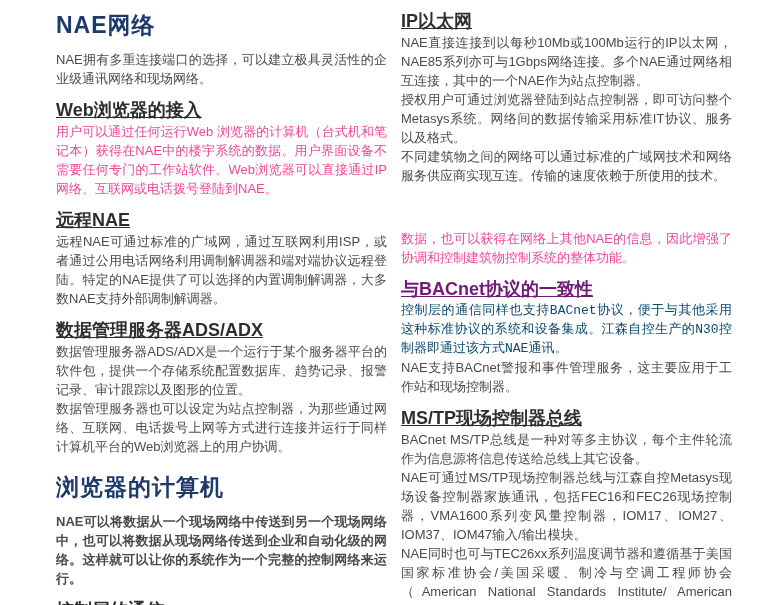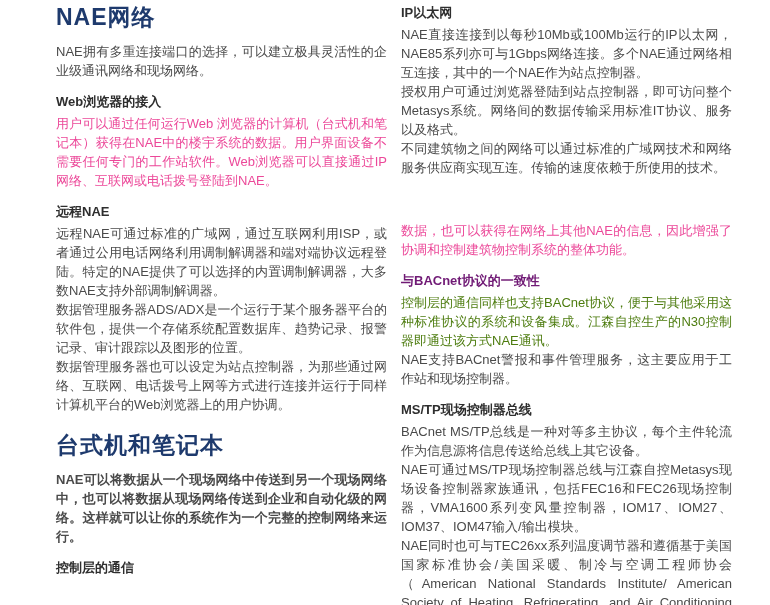--- a/index.html
+++ b/index.html
@@ -9,21 +9,21 @@
   }
   body {
     width: 770px;
     height: 605px;
     overflow: hidden;
   }
   .page {
     box-sizing: border-box;
     width: 770px;
     height: 605px;
-    padding: 4px 38px 0 56px;
+    padding: 12px 38px 0 56px;
     background: #ffffff;
     display: flex;
     gap: 14px;
     font-family: "Liberation Sans", sans-serif;
     overflow: hidden;
   }
   .col {
     flex: 1 1 0;
     min-width: 0;
   }
@@ -31,24 +31,25 @@
     font-size: 23px;
     font-weight: 700;
     line-height: 26px;
     letter-spacing: 1px;
     margin: 0 0 12px 0;
   }
   .col .h1:not(:first-child) {
     margin-top: 18px;
   }
   .h2 {
-    font-size: 13px;
+    font-size: 18px;
     font-weight: 700;
     line-height: 18px;
     margin: 13px 0 3px 0;
+    text-decoration: underline;
   }
   .col .h2:first-child {
     margin-top: 0;
   }
   .para {
     font-size: 13px;
     line-height: 19px;
     margin: 0;
     text-align: justify;
   }
@@ -60,34 +61,35 @@
 <body>
 
 <div class="page" style="background: rgb(255, 255, 255);">
   <div class="col" id="left-col">
       <div class="h1" style="color: rgb(30, 58, 109);">NAE网络</div>
       <div class="para" style="color: rgb(74, 74, 74);">NAE拥有多重连接端口的选择，可以建立极具灵活性的企业级通讯网络和现场网络。</div>
       <div class="h2" style="color: rgb(46, 46, 46);">Web浏览器的接入</div>
       <div class="para" style="color: #ec4899;">用户可以通过任何运行Web 浏览器的计算机（台式机和笔记本）获得在NAE中的楼宇系统的数据。用户界面设备不需要任何专门的工作站软件。Web浏览器可以直接通过IP网络、互联网或电话拨号登陆到NAE。</div>
       <div class="h2" style="color: rgb(46, 46, 46);">远程NAE</div>
       <div class="para" style="color: rgb(74, 74, 74);">远程NAE可通过标准的广域网，通过互联网利用ISP，或者通过公用电话网络利用调制解调器和端对端协议远程登陆。特定的NAE提供了可以选择的内置调制解调器，大多数NAE支持外部调制解调器。</div>
+      <div class="h2" style="color: rgb(46, 46, 46);">数据管理服务器ADS/ADX</div>
       <div class="para" style="color: rgb(74, 74, 74);">数据管理服务器ADS/ADX是一个运行于某个服务器平台的软件包，提供一个存储系统配置数据库、趋势记录、报警记录、审计跟踪以及图形的位置。</div>
       <div class="para" style="color: rgb(74, 74, 74);">数据管理服务器也可以设定为站点控制器，为那些通过网络、互联网、电话拨号上网等方式进行连接并运行于同样计算机平台的Web浏览器上的用户协调。</div>
-      <div class="h1" style="color: rgb(30, 58, 109);">台式机和笔记本</div>
+      <div class="h1" style="color: rgb(30, 58, 109);">浏览器的计算机</div>
       <div class="para" style="color: rgb(74, 74, 74); font-weight: bold;">NAE可以将数据从一个现场网络中传送到另一个现场网络中，也可以将数据从现场网络传送到企业和自动化级的网络。这样就可以让你的系统作为一个完整的控制网络来运行。</div>
       <div class="h2" style="color: rgb(46, 46, 46);">控制层的通信</div>
     </div>
   <div class="col" id="right-col">
       <div class="h2" style="color: rgb(46, 46, 46);">IP以太网</div>
       <div class="para" style="color: rgb(74, 74, 74);">NAE直接连接到以每秒10Mb或100Mb运行的IP以太网，NAE85系列亦可与1Gbps网络连接。多个NAE通过网络相互连接，其中的一个NAE作为站点控制器。</div>
       <div class="para" style="color: rgb(74, 74, 74);">授权用户可通过浏览器登陆到站点控制器，即可访问整个Metasys系统。网络间的数据传输采用标准IT协议、服务以及格式。</div>
       <div class="para" style="color: rgb(74, 74, 74);">不同建筑物之间的网络可以通过标准的广域网技术和网络服务供应商实现互连。传输的速度依赖于所使用的技术。</div>
       <div class="spacer"></div>
       <div class="para" style="color: #ec4899;">数据，也可以获得在网络上其他NAE的信息，因此增强了协调和控制建筑物控制系统的整体功能。</div>
       <div class="h2" style="color: #701a75;">与BACnet协议的一致性</div>
-      <div class="para" style="color: #4d7c0f;">控制层的通信同样也支持BACnet协议，便于与其他采用这种标准协议的系统和设备集成。江森自控生产的N30控制器即通过该方式NAE通讯。</div>
+      <div class="para" style="color: #0c4a6e; font-family: Liberation Mono, monospace;">控制层的通信同样也支持BACnet协议，便于与其他采用这种标准协议的系统和设备集成。江森自控生产的N30控制器即通过该方式NAE通讯。</div>
       <div class="para" style="color: rgb(74, 74, 74);">NAE支持BACnet警报和事件管理服务，这主要应用于工作站和现场控制器。</div>
       <div class="h2" style="color: rgb(46, 46, 46);">MS/TP现场控制器总线</div>
       <div class="para" style="color: rgb(74, 74, 74);">BACnet MS/TP总线是一种对等多主协议，每个主件轮流作为信息源将信息传送给总线上其它设备。</div>
       <div class="para" style="color: rgb(74, 74, 74);">NAE可通过MS/TP现场控制器总线与江森自控Metasys现场设备控制器家族通讯，包括FEC16和FEC26现场控制器，VMA1600系列变风量控制器，IOM17、IOM27、IOM37、IOM47输入/输出模块。</div>
       <div class="para" style="color: rgb(74, 74, 74);">NAE同时也可与TEC26xx系列温度调节器和遵循基于美国国家标准协会/美国采暖、制冷与空调工程师协会（American National Standards Institute/ American Society of Heating, Refrigerating, and Air Conditioning Engineers. ANSI/ASHRAE）135－2004标准的BACnet协议的第三方MS/TP设备通讯。</div>
     </div>
 </div>
 
 </body></html>

